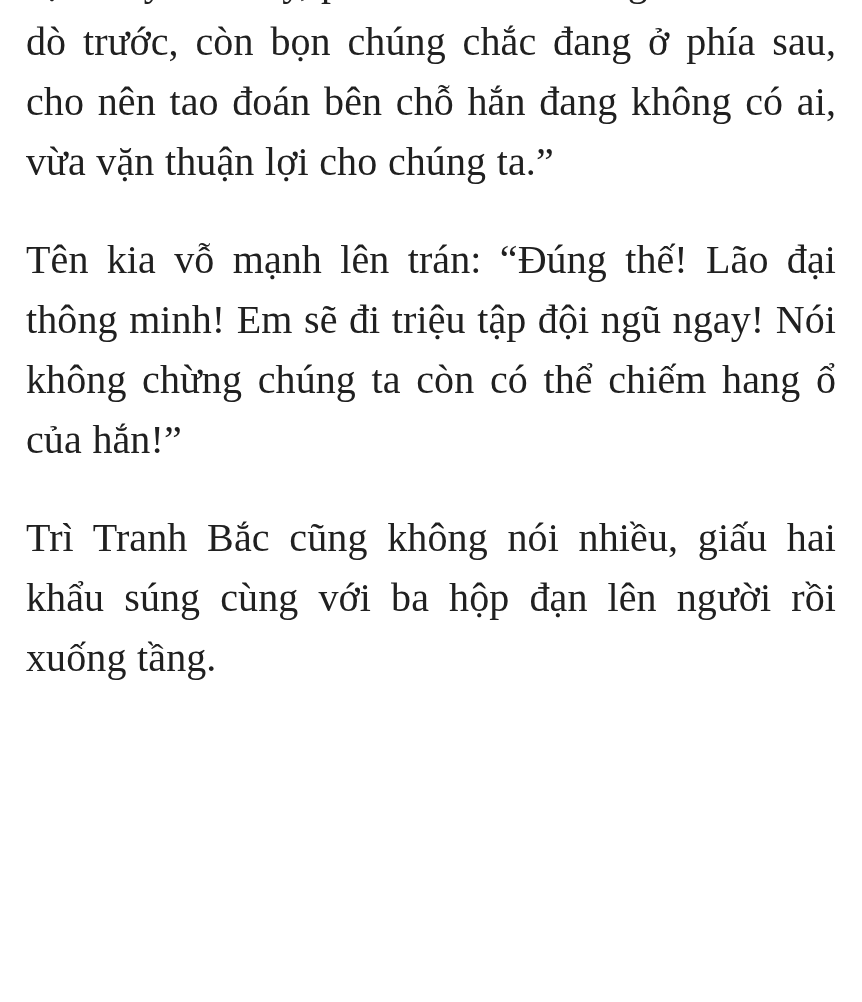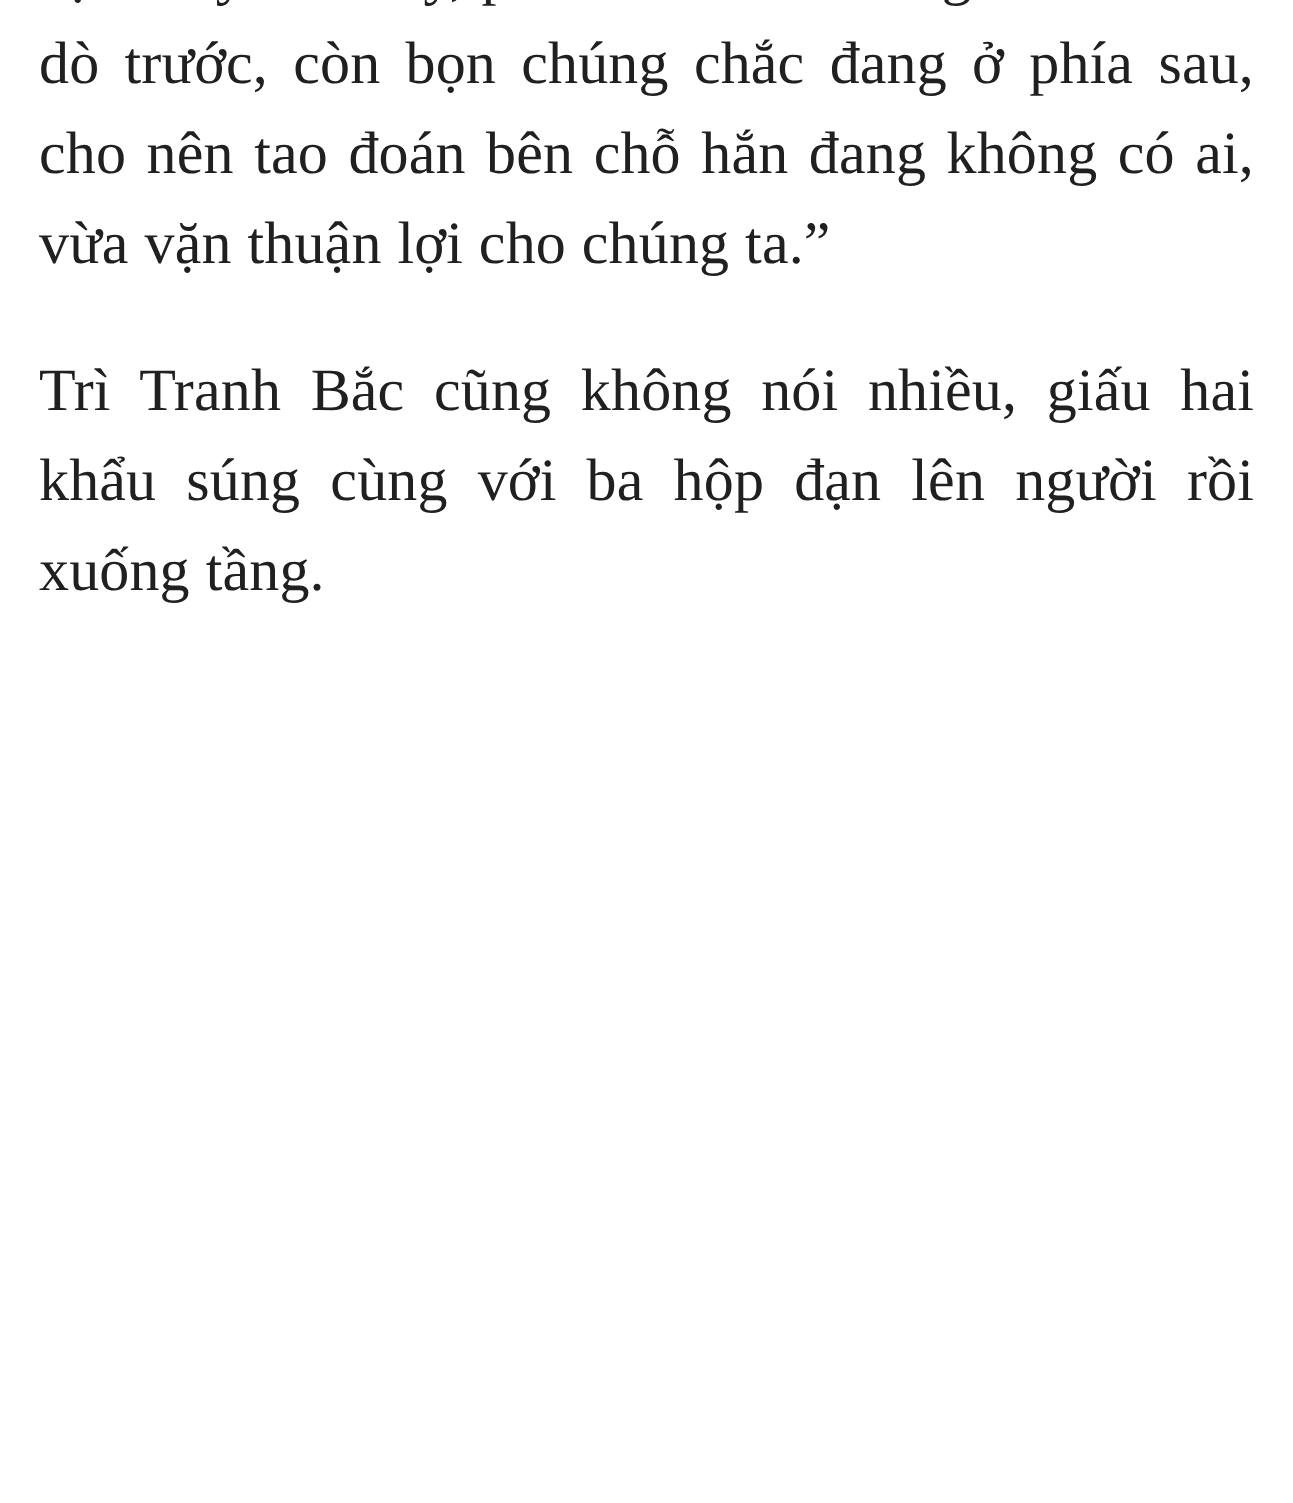--- a/index.html
+++ b/index.html
@@ -38,14 +38,15 @@
   
   .para.clipped-top {
     margin-top: -48px;
   }
 </style>
 </head>
 <body>
 
 <div id="reader">
   <p class="para clipped-top">sự chú ý vào đây, phái hai ba mươi người đi thăm dò trước, còn bọn chúng chắc đang ở phía sau, cho nên tao đoán bên chỗ hắn đang không có ai, vừa vặn thuận lợi cho chúng ta.”</p>
+  <p class="para">Tên kia vỗ mạnh lên trán: “Đúng thế! Lão đại thông minh! Em sẽ đi triệu tập đội ngũ ngay! Nói không chừng chúng ta còn có thể chiếm hang ổ của hắn!”</p>
   <p class="para">Trì Tranh Bắc cũng không nói nhiều, giấu hai khẩu súng cùng với ba hộp đạn lên người rồi xuống tầng.</p>
 </div>
 
 </body></html>

